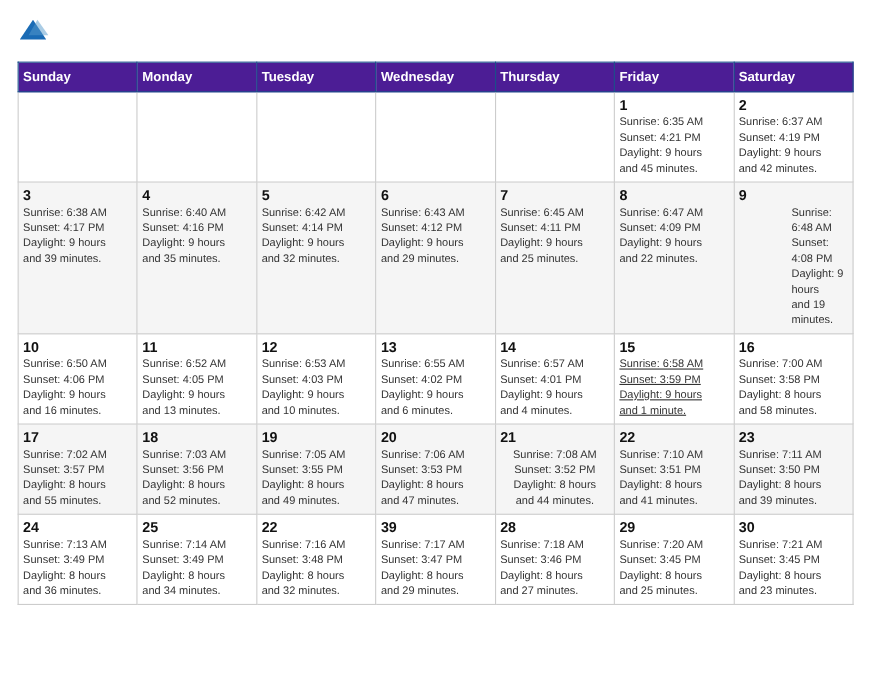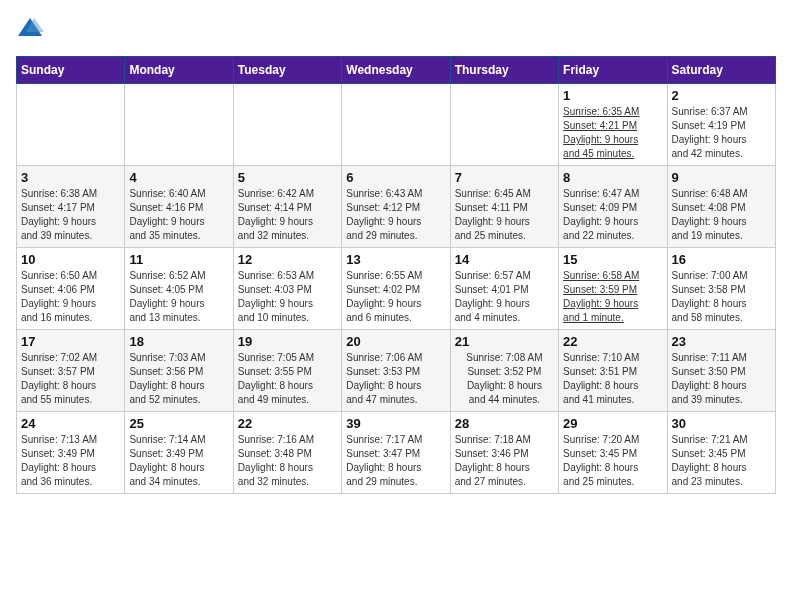--- a/index.html
+++ b/index.html
@@ -119,21 +119,21 @@
   </thead>
   <tbody>
   <tr>
         <td class="empty-cell"></td>
         <td class="empty-cell"></td>
         <td class="empty-cell"></td>
         <td class="empty-cell"></td>
         <td class="empty-cell"></td>
         <td>
           <span class="day-num">1</span>
-          <div class="day-info" style="white-space: pre-line; text-decoration: underline;">Sunrise: 6:35 AM
+          <div class="day-info" style="white-space: pre-line;">Sunrise: 6:35 AM
 Sunset: 4:21 PM
 Daylight: 9 hours
 and 45 minutes.</div>
         </td>
         <td>
           <span class="day-num">2</span>
           <div class="day-info" style="white-space: pre-line;">Sunrise: 6:37 AM
 Sunset: 4:19 PM
 Daylight: 9 hours
 and 42 minutes.</div>
@@ -177,21 +177,21 @@
         </td>
         <td>
           <span class="day-num">8</span>
           <div class="day-info" style="white-space: pre-line;">Sunrise: 6:47 AM
 Sunset: 4:09 PM
 Daylight: 9 hours
 and 22 minutes.</div>
         </td>
         <td>
           <span class="day-num">9</span>
-          <div class="day-info" style="white-space: pre-line;">Sunrise: 6:48 AM
+          <div class="day-info" style="white-space: pre-line; margin-left: 48px;">Sunrise: 6:48 AM
 Sunset: 4:08 PM
 Daylight: 9 hours
 and 19 minutes.</div>
         </td>
       </tr>
       <tr>
         <td>
           <span class="day-num">10</span>
           <div class="day-info" style="white-space: pre-line;">Sunrise: 6:50 AM
 Sunset: 4:06 PM

